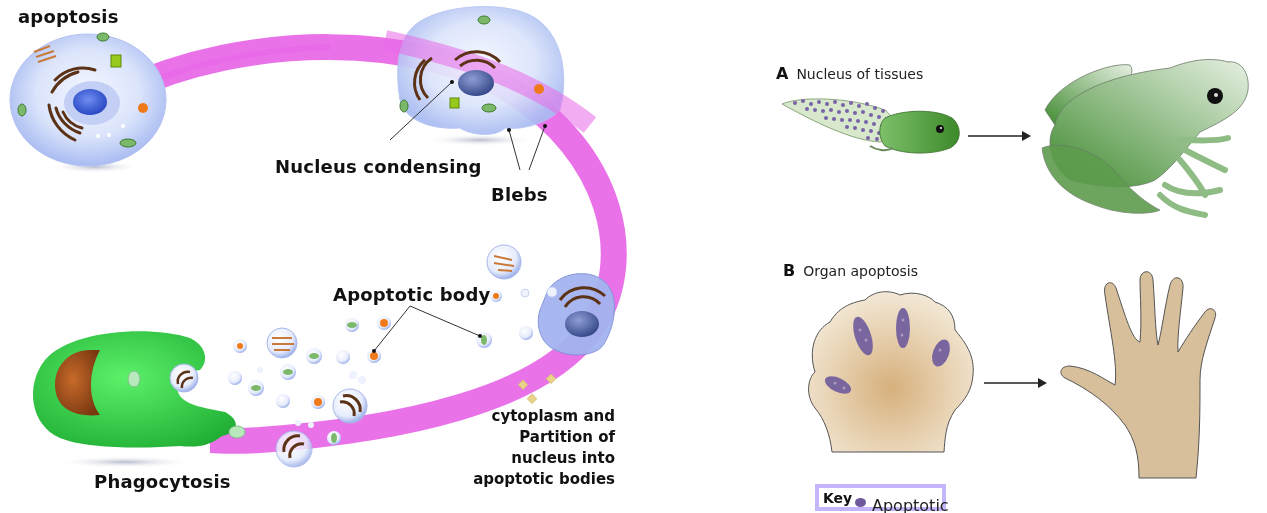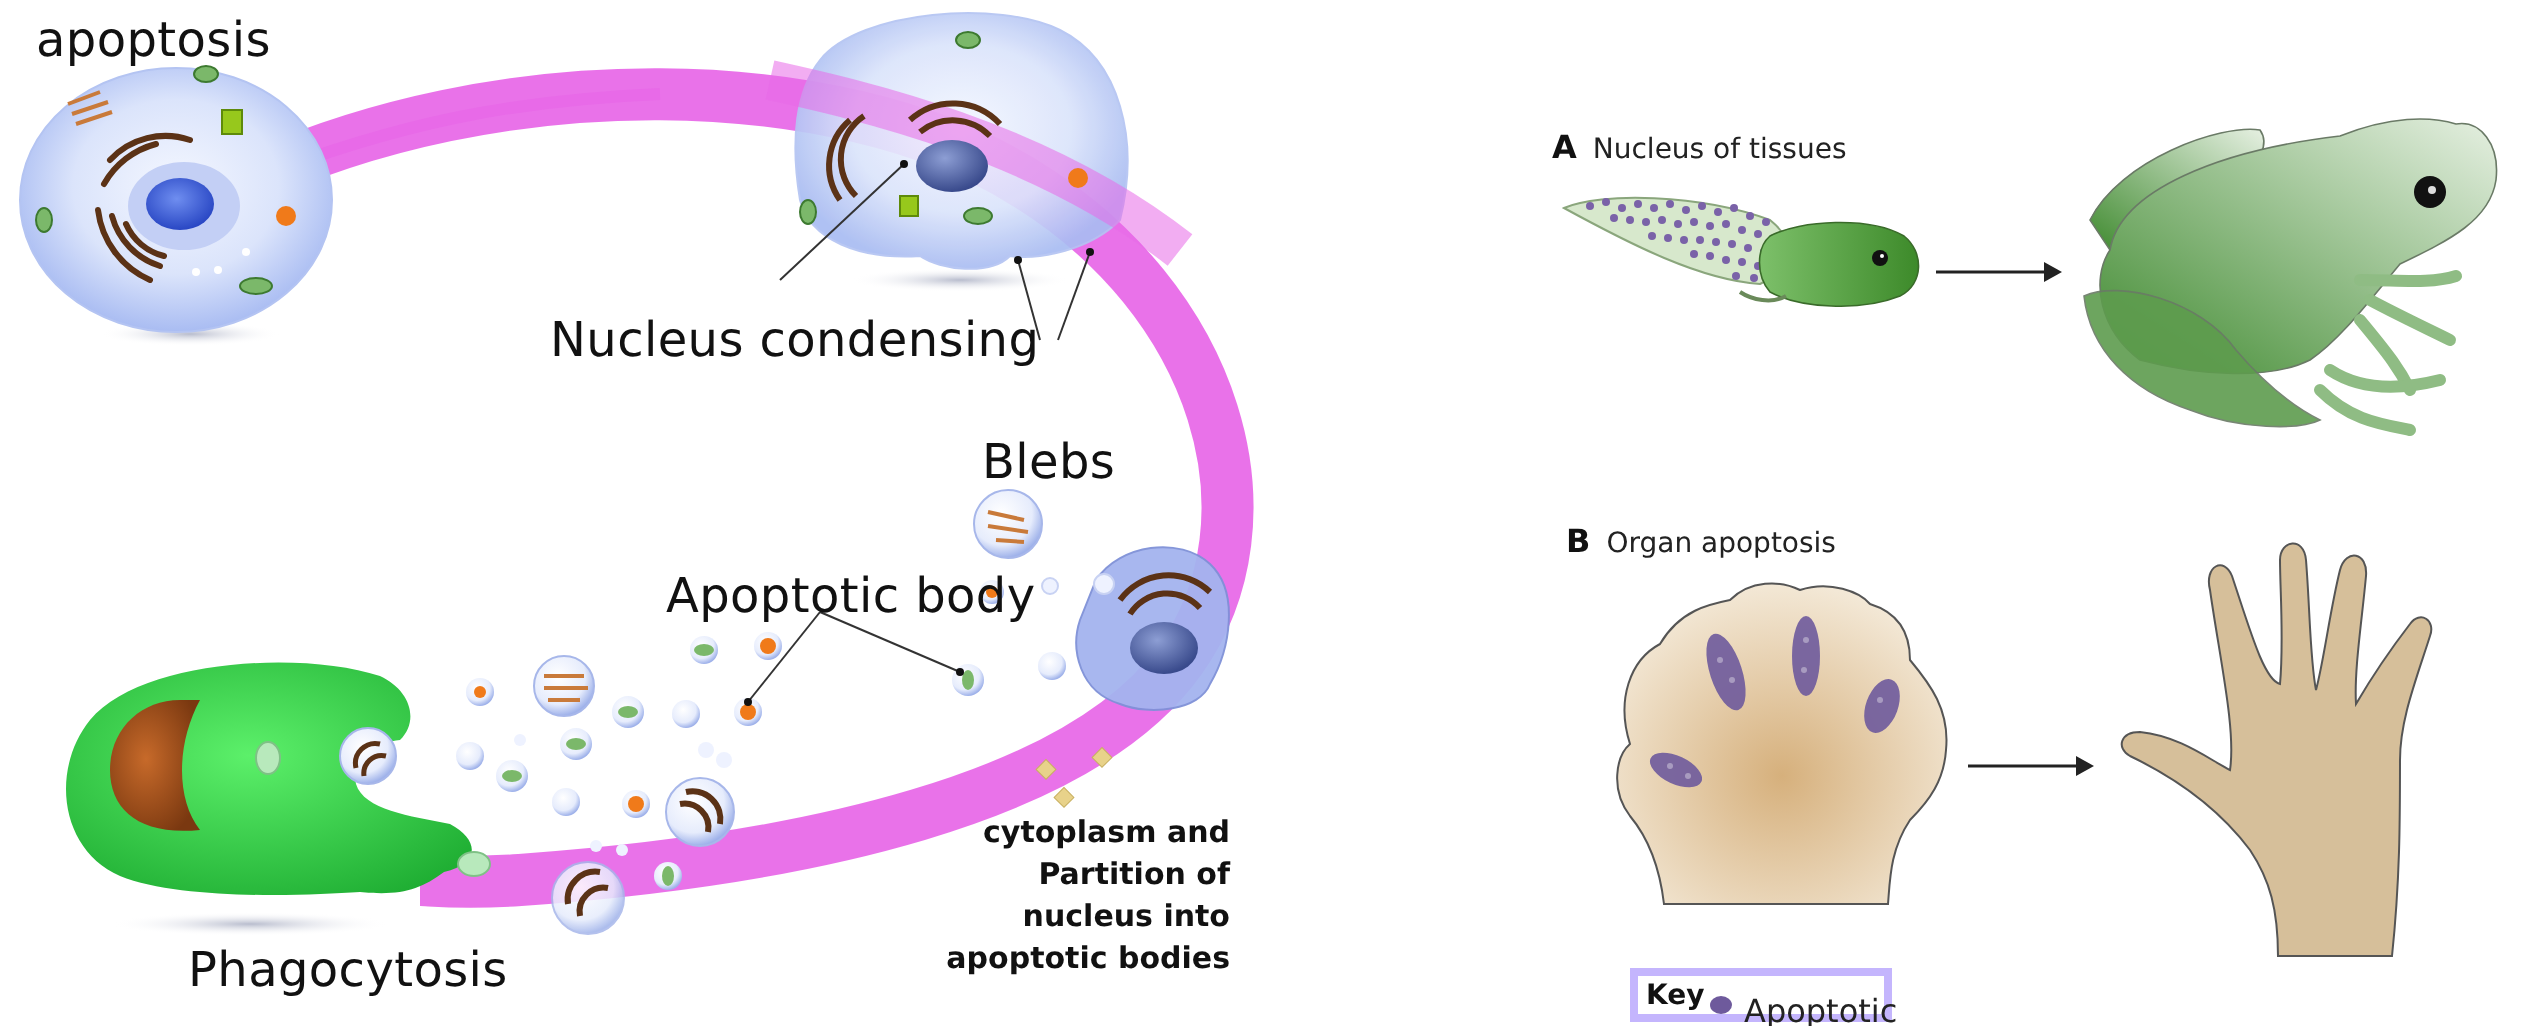--- a/index.html
+++ b/index.html
@@ -1,19 +1,19 @@
 <!DOCTYPE html>
 <html><head>
 <meta charset="utf-8">
 <style>
   html, body { margin:0; padding:0; background:#ffffff; }
   body { width:1267px; height:513px; position:relative; overflow:hidden; font-family:"DejaVu Sans", sans-serif; }
   svg { position:absolute; left:0; top:0; }
   .lbl { position:absolute; color:#111; font-family:"DejaVu Sans", sans-serif; white-space:nowrap; }
-  .lbl-big { font-size:24px; font-weight:normal; letter-spacing:0.2px; }
+  .lbl-big { font-size:18px; font-weight:bold; letter-spacing:0.2px; }
   .lbl-mid { font-size:15px; font-weight:bold; line-height:21px; text-align:right; }
   .panel-letter { font-weight:bold; font-size:16px; }
   .panel-title { font-size:14px; color:#222; margin-left:8px; font-weight:normal; }
   .key-box { position:absolute; left:815px; top:484px; width:131px; height:27px; border:4px solid #c4b5fd; box-sizing:border-box; background:#fff; }
   .key-title { position:absolute; left:4px; top:2px; font-weight:bold; font-size:14px; color:#111; }
   .key-dot { position:absolute; left:36px; top:10px; width:11px; height:9px; border-radius:50%; background:#6e5a9c; }
   .key-text { position:absolute; left:53px; top:8px; font-size:16px; color:#222; }
 </style>
 </head>
 <body>
@@ -300,21 +300,21 @@
     <line x1="984" y1="383" x2="1038" y2="383" stroke="#222" stroke-width="1.5"></line>
     <polygon points="1038,378 1047,383 1038,388" fill="#222"></polygon>
   </g>
   <g>
     <path d="M1139,478 C1139,455 1135,440 1125,425 C1110,405 1090,390 1065,378 C1058,374 1060,366 1070,366 C1090,368 1105,380 1115,385 C1118,365 1110,330 1105,295 C1102,283 1112,278 1116,288 C1125,315 1132,340 1140,342 C1142,320 1140,295 1140,280 C1140,270 1152,268 1153,280 C1155,305 1155,330 1158,345 C1162,330 1165,305 1170,285 C1173,274 1184,276 1183,288 C1181,310 1177,335 1178,352 C1185,340 1195,325 1205,312 C1210,305 1218,310 1215,318 C1208,340 1200,360 1200,380 C1200,410 1200,440 1196,478 Z" fill="#d6bf9a" stroke="#555" stroke-width="1"></path>
   </g>
 </svg>
 
 <div class="lbl lbl-big" style="left:18px; top:6px;">apoptosis</div>
 <div class="lbl lbl-big" style="left:275px; top:156px;">Nucleus condensing</div>
-<div class="lbl lbl-big" style="left:491px; top:184px;margin-top:33px;">Blebs</div>
+<div class="lbl lbl-big" style="left:491px; top:184px;">Blebs</div>
 <div class="lbl lbl-big" style="left:333px; top:284px;">Apoptotic body</div>
 <div class="lbl lbl-mid" style="left:470px; top:406px; width:145px;">
   <div>cytoplasm and</div>
   <div>Partition of</div>
   <div>nucleus into</div>
   <div>apoptotic bodies</div>
 </div>
 <div class="lbl lbl-big" style="left:94px; top:471px;">Phagocytosis</div>
 
 <div class="lbl" style="left:776px; top:64px;">

